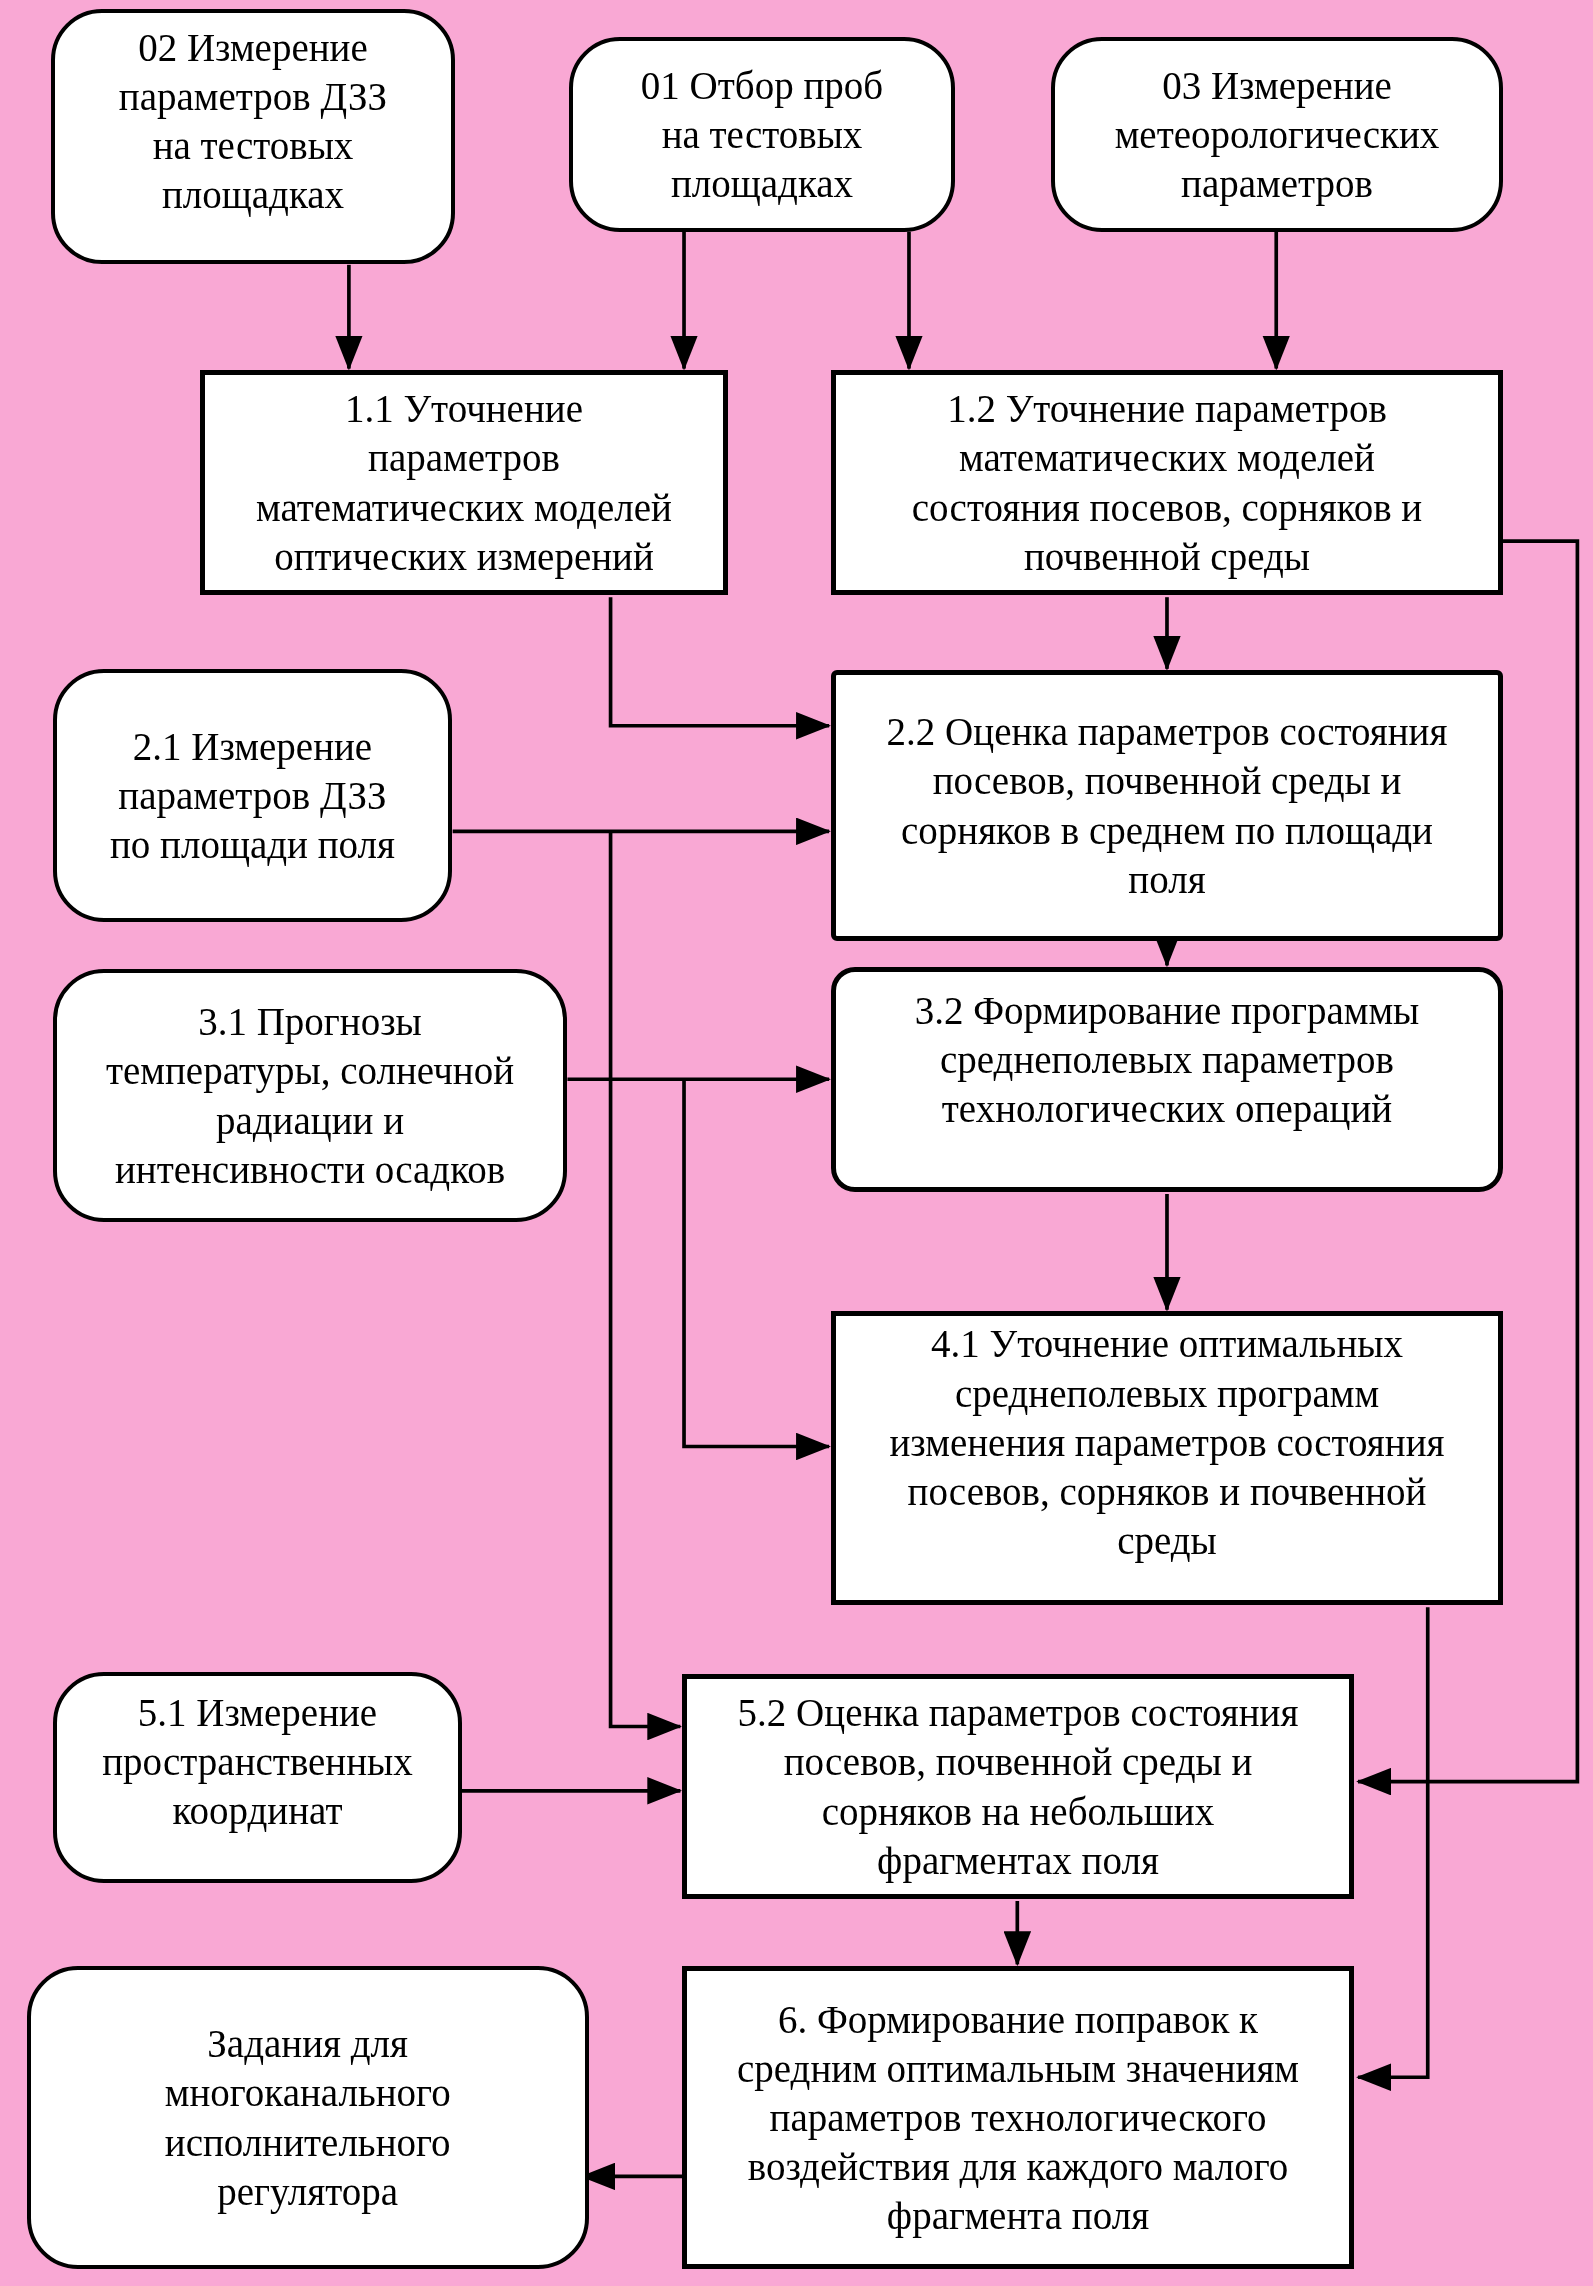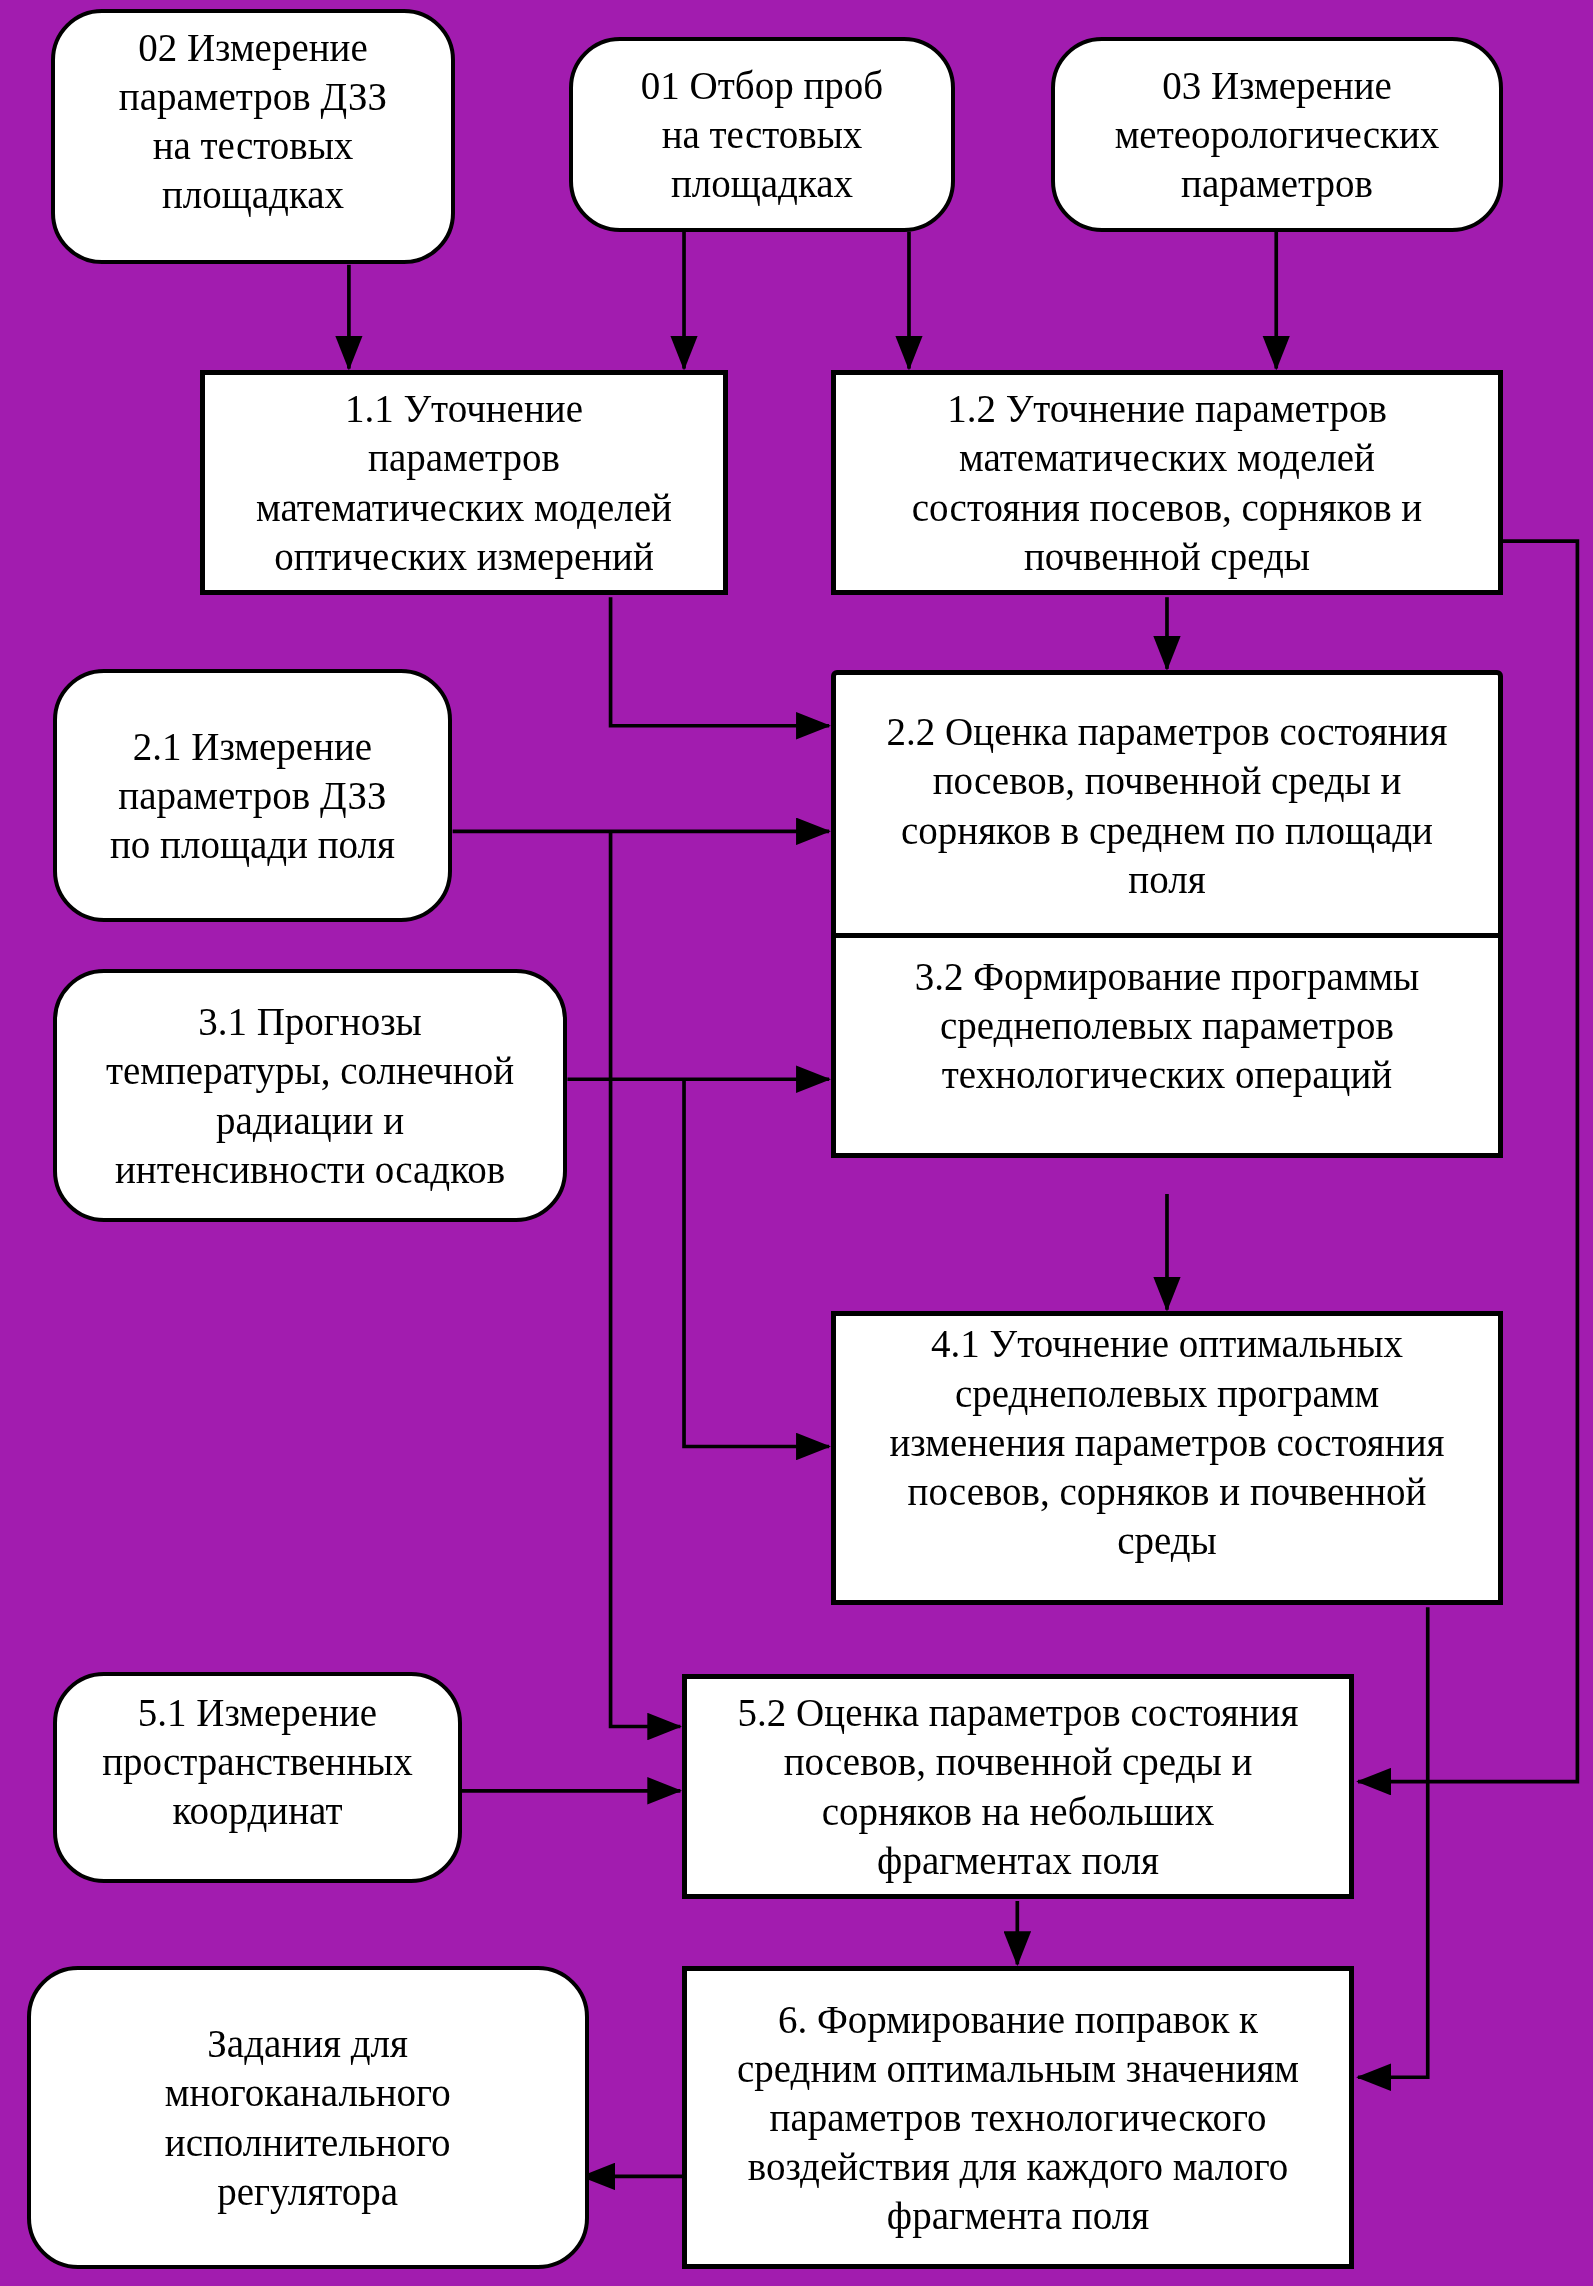--- a/index.html
+++ b/index.html
@@ -1,20 +1,20 @@
 <!DOCTYPE html>
 <html style="font-size:14.7px"><head>
 <meta charset="utf-8">
 <style>
   html, body { margin: 0; padding: 0; background: #ffffff; }
   .canvas {
     position: relative;
     width: 1593px;
     height: 2287px;
-    background: #a21caf;
+    background: #f9a8d4;
     font-family: "Liberation Serif", "DejaVu Serif", serif;
     color: #000000;
   }
   .wires {
     position: absolute;
     left: 0; top: 0;
     width: 1593px; height: 2287px;
   }
   .node {
     position: absolute;
@@ -36,21 +36,21 @@
   }
   
   #n02  { left: 51px;   top: 9.2px;   width: 404px; height: 255px; padding-bottom: 37px; }
   #n01  { left: 569px;  top: 37px;   width: 386px; height: 195px; }
   #n03  { left: 1051px; top: 37px;   width: 452px; height: 195px; }
   #n11  { left: 200px;  top: 370px;  width: 528px; height: 225px; }
   #n12  { left: 831px;  top: 370px;  width: 672px; height: 225px; }
   #n21  { left: 53px;   top: 669px;  width: 399px; height: 253px; }
   #n22  { left: 831px;  top: 670px;  width: 672px; height: 271px; border-radius: 6px; }
   #n31  { left: 53px;   top: 969px; width: 514px; height: 253px; }
-  #n32  { left: 831px;  top: 933px; width: 672px; height: 225px; padding-bottom: 46px; }
+  #n32  { left: 831px;  top: 967px; width: 672px; height: 225px; padding-bottom: 46px; border-radius: 24px; }
   #n41  { left: 831px;  top: 1311px; width: 672px; height: 294px; padding-bottom: 37px; }
   #n51  { left: 53px;   top: 1672px; width: 409px; height: 211px; padding-bottom: 37px; }
   #n52  { left: 682px;  top: 1674px; width: 672px; height: 225px; }
   #n6   { left: 682px;  top: 1966px; width: 672px; height: 303px; }
   #nout { left: 14.7px;   top: 1966px; width: 562px; height: 303px; margin-left: 12px; }
 </style>
 </head>
 <body>
 
 <div class="canvas">

